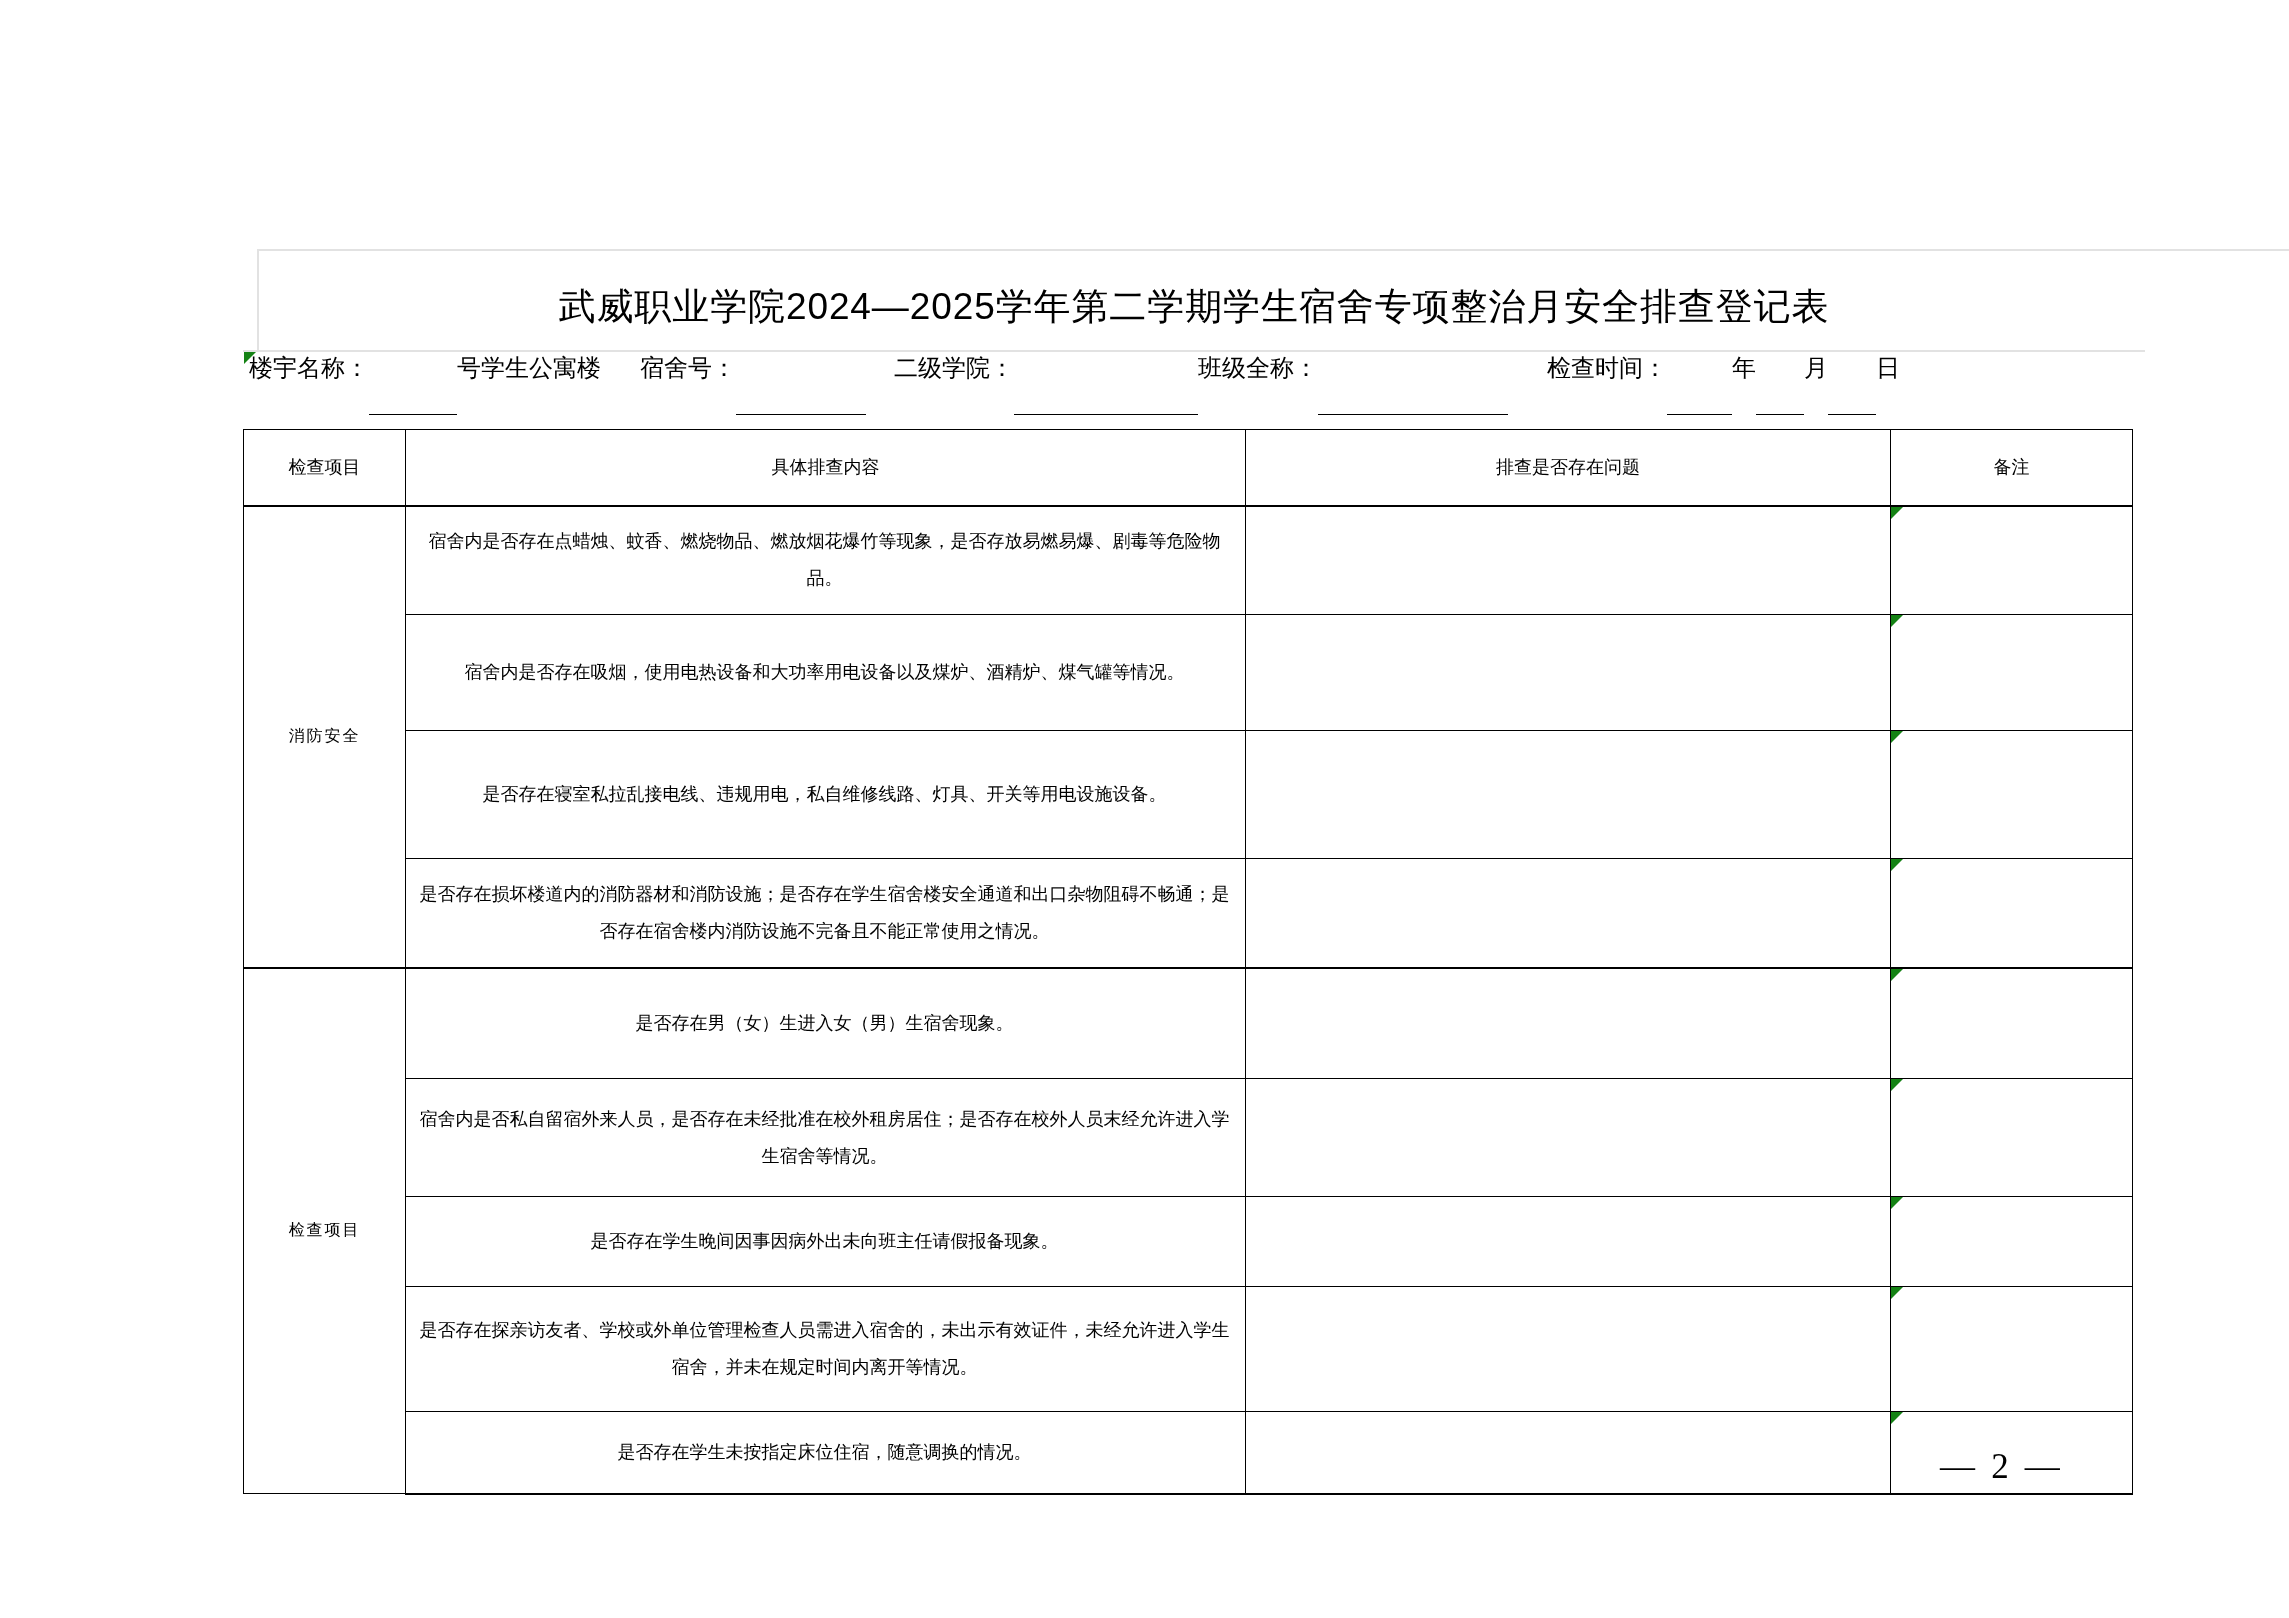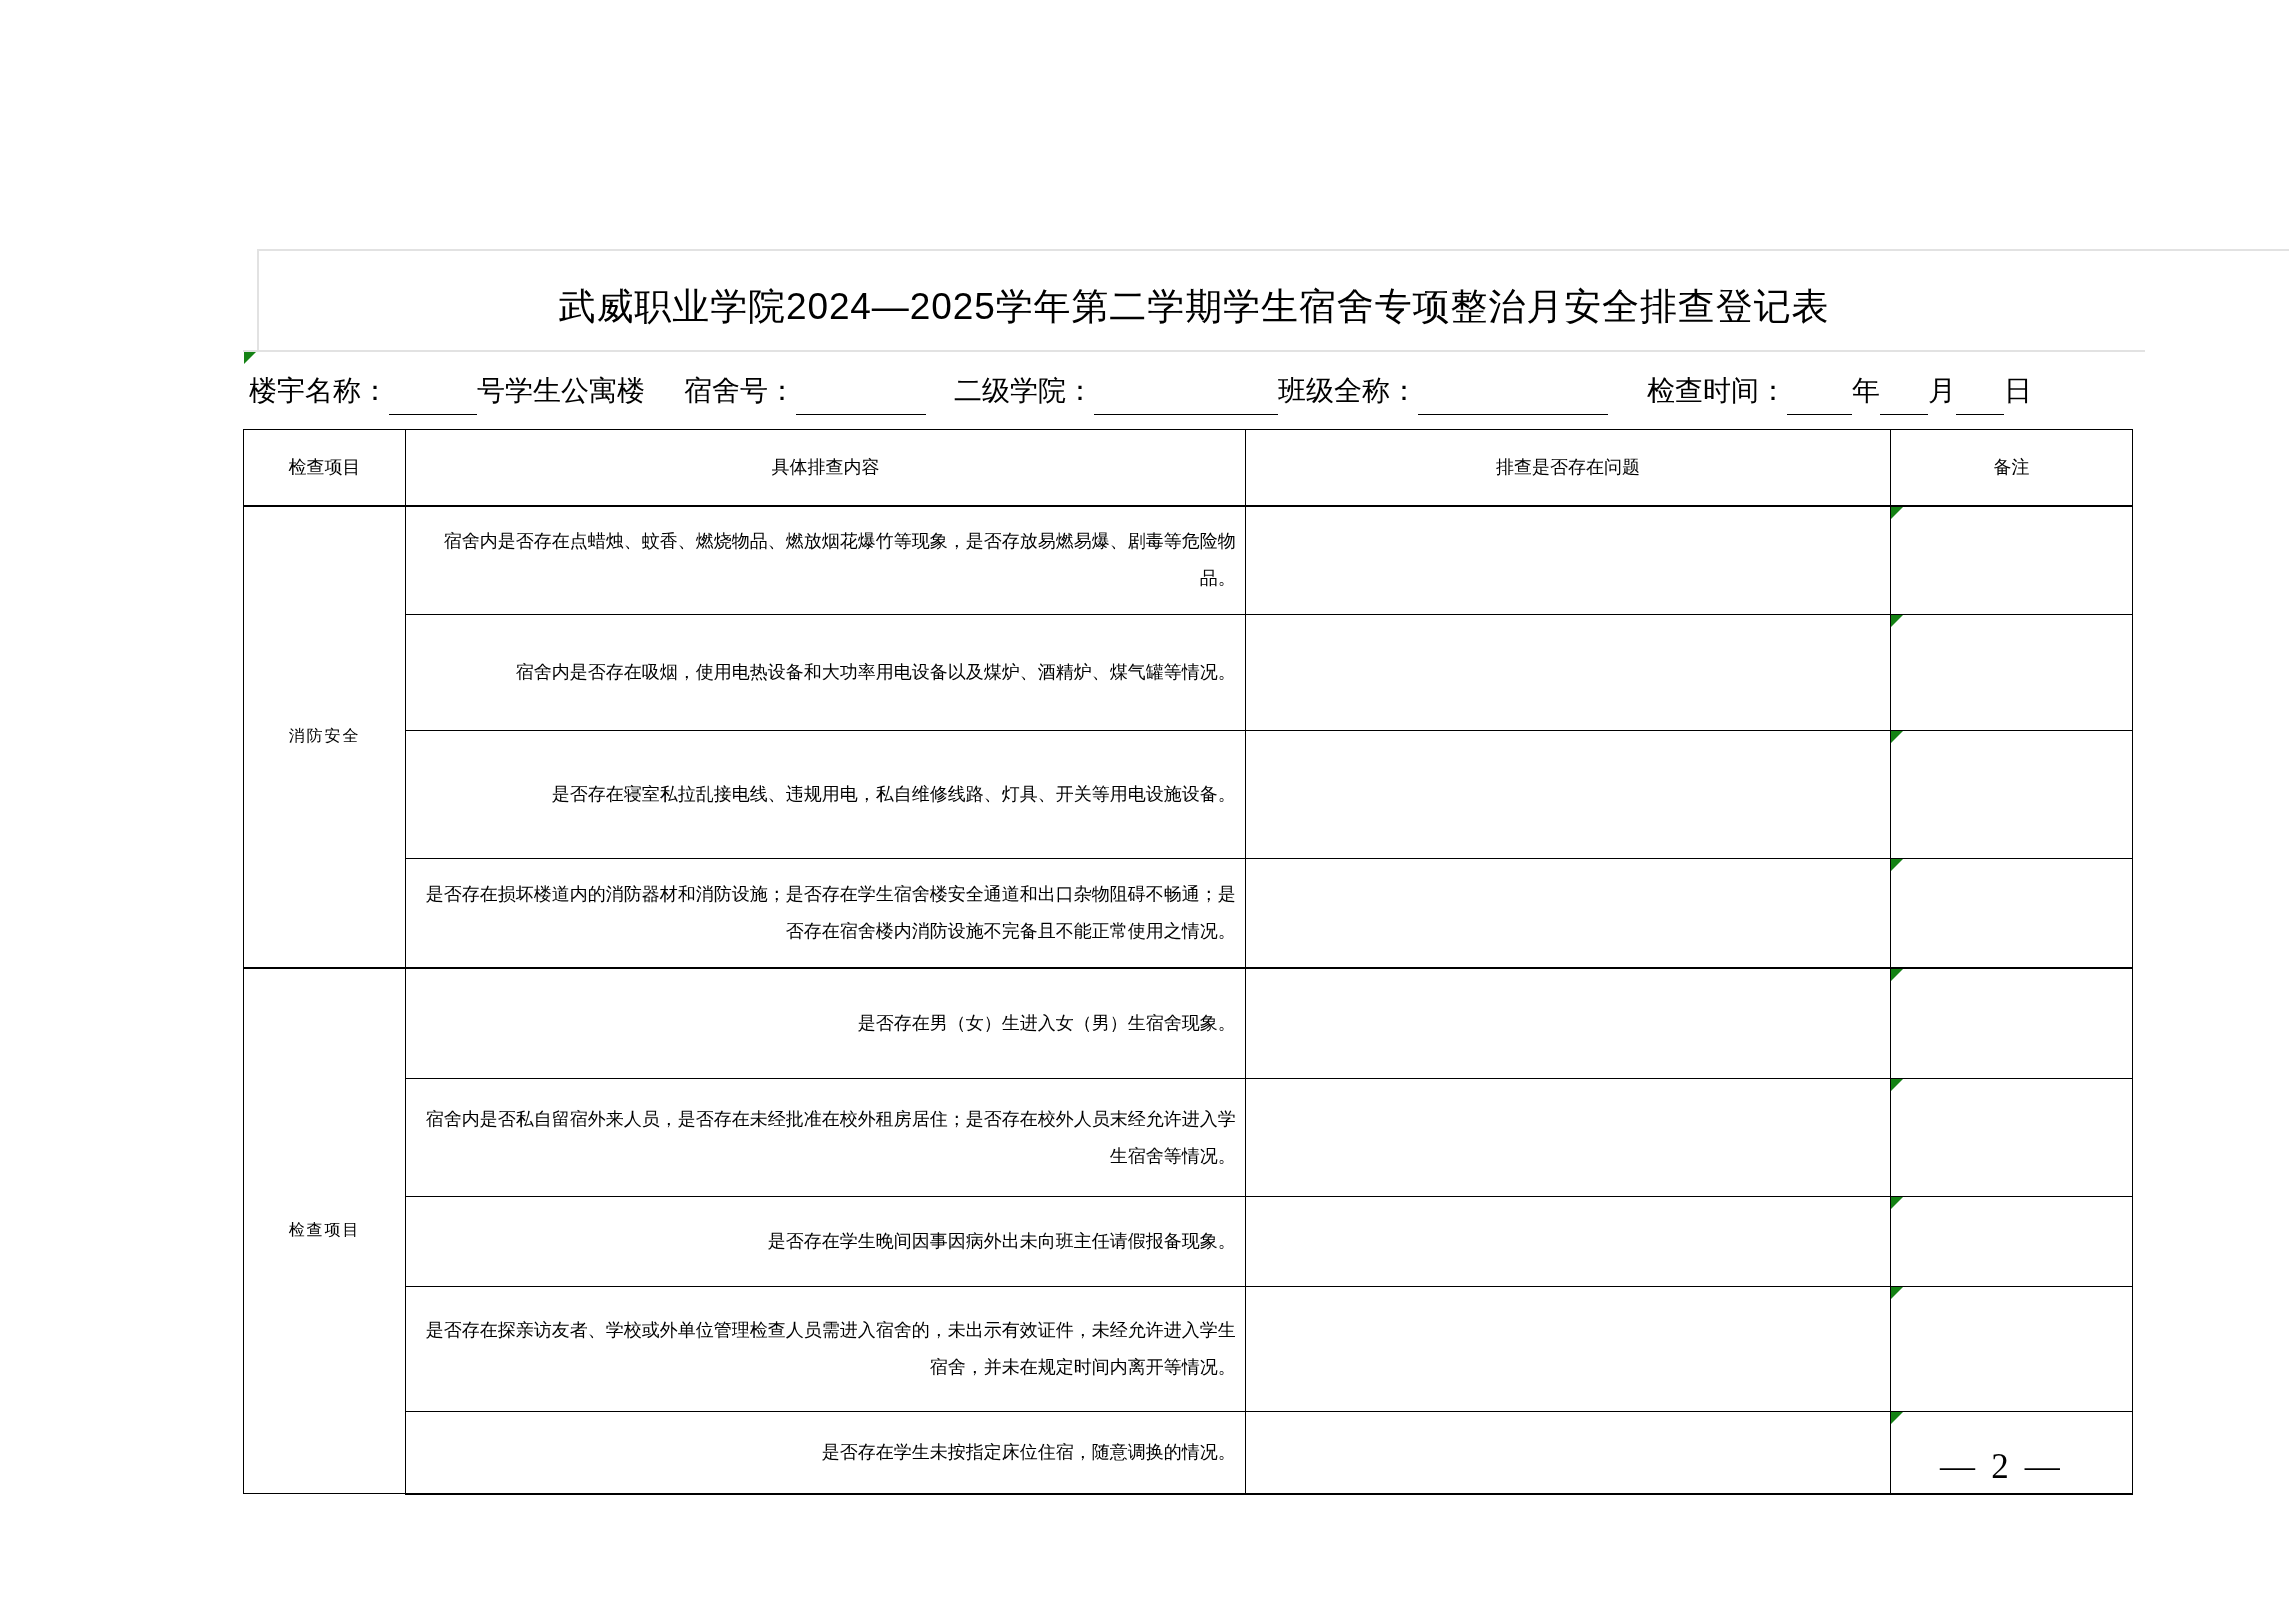--- a/index.html
+++ b/index.html
@@ -12,41 +12,41 @@
 
   .doc-title {
     position: absolute; left: 243px; top: 263px; width: 1902px; height: 87px;
     display: flex; align-items: center; justify-content: center;
     font-family: "Liberation Sans", sans-serif;
     font-weight: normal; font-size: 37px; letter-spacing: 0.9px; white-space: nowrap;
   }
 
   .info-line {
     position: absolute; left: 249px; top: 352px; width: 1911px; height: 78px;
-    display: flex; align-items: center; font-size: 28px; white-space: nowrap;
+    display: flex; font-size: 24px; white-space: nowrap;
   }
   .blank {
     display: inline-block; border-bottom: 1.9px solid #000;
     height: 33px; align-self: flex-end; margin-bottom: 15px;
   }
   .b1 { width: 88px; }  .b2 { width: 130px; } .b3 { width: 184px; }
   .b4 { width: 190px; } .b5 { width: 65px; }  .b6 { width: 48px; } .b7 { width: 48px; }
   .gap-s { display:inline-block; width: 28px; } .gap-m { display:inline-block; width: 39px; }
 
   table.check-table {
     position: absolute; left: 243px; top: 429px; width: 1889px;
     border-collapse: collapse; table-layout: fixed;
   }
   .check-table th, .check-table td {
     border: 1.9px solid #000; font-size: 18px; font-weight: normal;
     vertical-align: middle; overflow: hidden;
   }
   .check-table th { text-align: center; border-bottom: 2.8px solid #000; }
   td.cell-category { text-align: center; font-size: 16px; letter-spacing: 1.9px; }
-  td.cell-content { text-align: right; padding: 5.6px 9.3px 5.6px 7.4px; line-height: 37px; }
+  td.cell-content { text-align: center; padding: 5.6px 9.3px 5.6px 7.4px; line-height: 37px; }
   td.cell-problem, td.cell-remark { position: relative; }
   tr.section-start td { border-top: 2.8px solid #000; }
   tr.last-row td { border-bottom: 2.8px solid #000; }
 
   .tri {
     position: absolute; top: 0; left: 0; width: 0; height: 0;
     border-top: 12px solid #148214; border-right: 12px solid transparent;
   }
   .left-tri {
     position: absolute; left: 244px; top: 352px; width: 0; height: 0;

